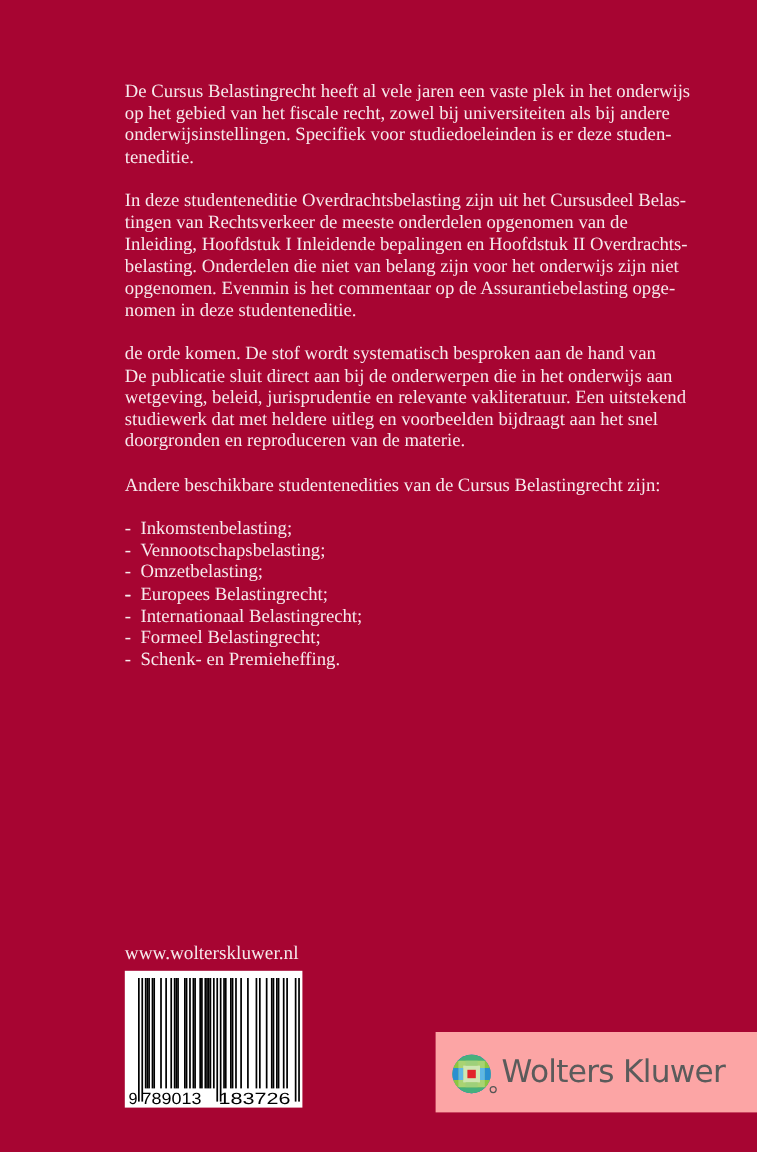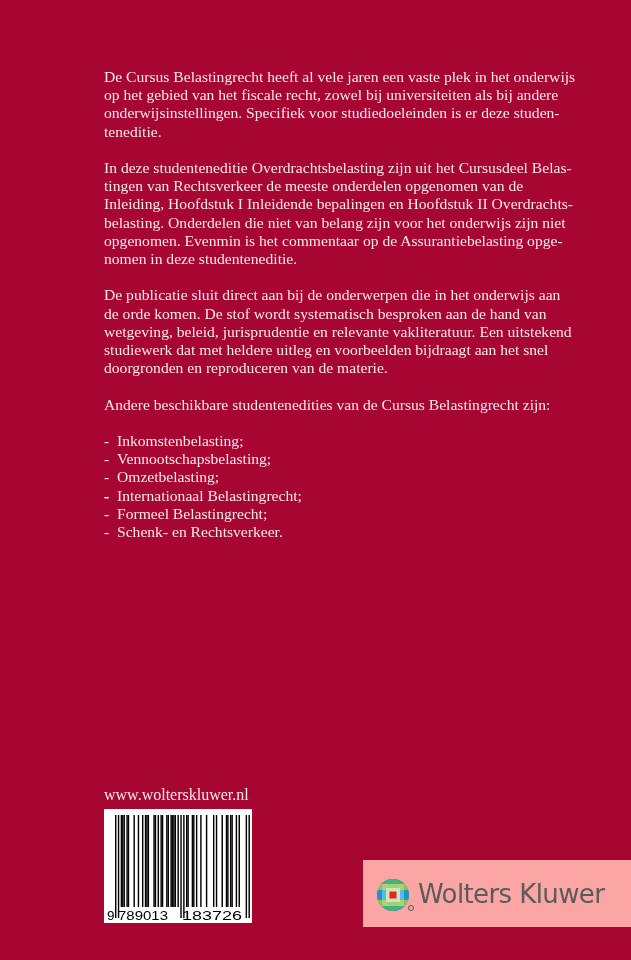--- a/index.html
+++ b/index.html
@@ -129,38 +129,38 @@
     </p>
     <p class="para">
       <span class="line">In deze studenteneditie Overdrachtsbelasting zijn uit het Cursusdeel Belas-</span>
       <span class="line">tingen van Rechtsverkeer de meeste onderdelen opgenomen van de</span>
       <span class="line">Inleiding, Hoofdstuk I Inleidende bepalingen en Hoofdstuk II Overdrachts-</span>
       <span class="line">belasting. Onderdelen die niet van belang zijn voor het onderwijs zijn niet</span>
       <span class="line">opgenomen. Evenmin is het commentaar op de Assurantiebelasting opge-</span>
       <span class="line">nomen in deze studenteneditie.</span>
     </p>
     <p class="para">
+      <span class="line">de orde komen. De stof wordt systematisch besproken aan de hand van</span>
       <span class="line">De publicatie sluit direct aan bij de onderwerpen die in het onderwijs aan</span>
-      <span class="line">de orde komen. De stof wordt systematisch besproken aan de hand van</span>
       <span class="line">wetgeving, beleid, jurisprudentie en relevante vakliteratuur. Een uitstekend</span>
       <span class="line">studiewerk dat met heldere uitleg en voorbeelden bijdraagt aan het snel</span>
       <span class="line">doorgronden en reproduceren van de materie.</span>
     </p>
     <p class="para">
       <span class="line">Andere beschikbare studentenedities van de Cursus Belastingrecht zijn:</span>
     </p>
     <ul class="list">
       <li><span class="dash">-</span><span>Inkomstenbelasting;</span></li>
       <li><span class="dash">-</span><span>Vennootschapsbelasting;</span></li>
       <li><span class="dash">-</span><span>Omzetbelasting;</span></li>
       <li><span class="dash">-</span></li>
-      <li><span class="dash">-</span></li>
+      <li><span class="dash">-</span><span>Europees Belastingrecht;</span></li>
       <li><span class="dash">-</span><span>Internationaal Belastingrecht;</span></li>
       <li><span class="dash">-</span><span>Formeel Belastingrecht;</span></li>
-      <li><span class="dash">-</span><span>Schenk- en Rechtsverkeer.</span></li>
+      <li><span class="dash">-</span><span>Schenk- en Premieheffing.</span></li>
     </ul>
   </div>
 
   <div class="url">www.wolterskluwer.nl</div>
 
   <div class="barcode-box">
     <svg class="barcode-svg" id="barcode-svg" width="148" height="114" viewBox="0 0 148 114" xmlns="http://www.w3.org/2000/svg">
       <g id="bars" fill="#000">
           <rect x="11.00" y="6" width="1.42" height="103"></rect>
           <rect x="13.84" y="6" width="1.42" height="103"></rect>

